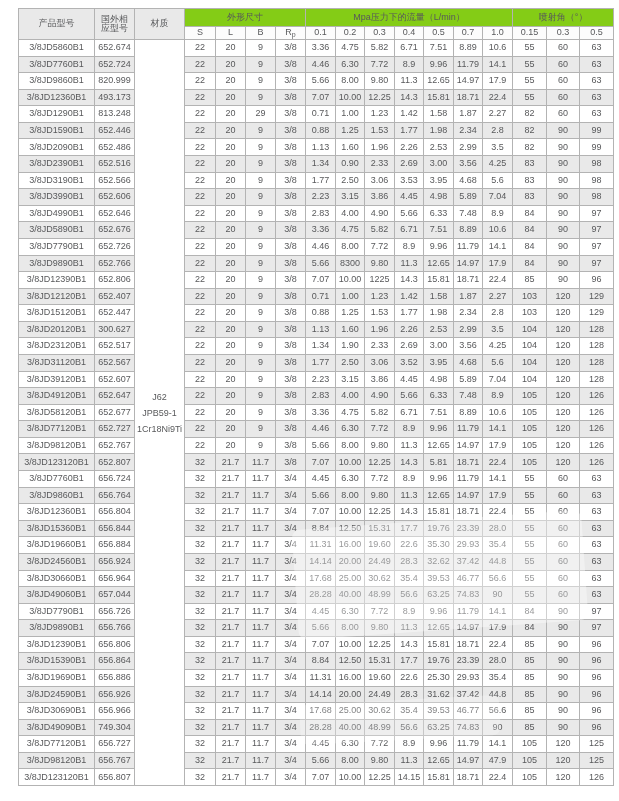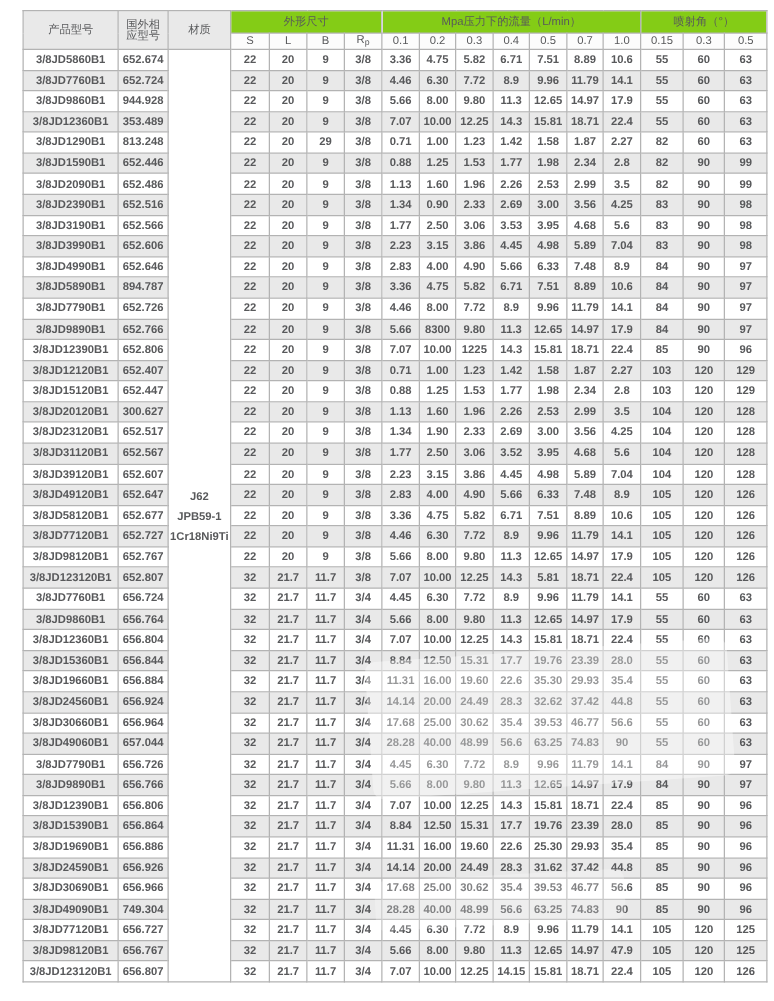--- a/index.html
+++ b/index.html
@@ -20,21 +20,21 @@
     font-size:9px;line-height:1.05;
     color:#58595b;
     text-align:center;vertical-align:middle;
     padding:0;overflow:hidden;white-space:nowrap;
   }
   thead tr.grp{height:18px;}
   thead tr.sub{height:13px;}
   thead th{font-weight:normal;background:#84cc16;font-size:9.5px;}
   thead tr.sub th{background:#fcfcfc;font-size:9px;}
   thead th.span2{background:#e9e9e9;}
-  tbody tr{height:16.58px;font-weight:bold;}
+  tbody tr{height:16.58px;}
   tbody tr:nth-child(even) td{background:#e9e9e9;}
   tbody tr:nth-child(odd) td{background:#ffffff;}
   td.material-cell{background:#ffffff !important;font-size:9px;}
   td.material-cell .mline{line-height:16px;text-align:center;}
   .rp-sub{font-size:7px;vertical-align:-2px;}
   .watermark{
     position:absolute;left:295px;top:520px;width:290px;height:110px;
     background:rgba(255,255,255,0.38);
     transform:rotate(-4deg);
     border-radius:8px;pointer-events:none;
@@ -136,39 +136,39 @@
           <td>8.9</td>
           <td>9.96</td>
           <td>11.79</td>
           <td>14.1</td>
           <td>55</td>
           <td>60</td>
           <td>63</td>
         </tr>
         <tr>
           <td>3/8JD9860B1</td>
-          <td>944.928</td>
+          <td>820.999</td>
           <td>22</td>
           <td>20</td>
           <td>9</td>
           <td>3/8</td>
           <td>5.66</td>
           <td>8.00</td>
           <td>9.80</td>
           <td>11.3</td>
           <td>12.65</td>
           <td>14.97</td>
           <td>17.9</td>
           <td>55</td>
           <td>60</td>
           <td>63</td>
         </tr>
         <tr>
           <td>3/8JD12360B1</td>
-          <td>353.489</td>
+          <td>493.173</td>
           <td>22</td>
           <td>20</td>
           <td>9</td>
           <td>3/8</td>
           <td>7.07</td>
           <td>10.00</td>
           <td>12.25</td>
           <td>14.3</td>
           <td>15.81</td>
           <td>18.71</td>
@@ -298,21 +298,21 @@
           <td>5.66</td>
           <td>6.33</td>
           <td>7.48</td>
           <td>8.9</td>
           <td>84</td>
           <td>90</td>
           <td>97</td>
         </tr>
         <tr>
           <td>3/8JD5890B1</td>
-          <td>894.787</td>
+          <td>652.676</td>
           <td>22</td>
           <td>20</td>
           <td>9</td>
           <td>3/8</td>
           <td>3.36</td>
           <td>4.75</td>
           <td>5.82</td>
           <td>6.71</td>
           <td>7.51</td>
           <td>8.89</td>

